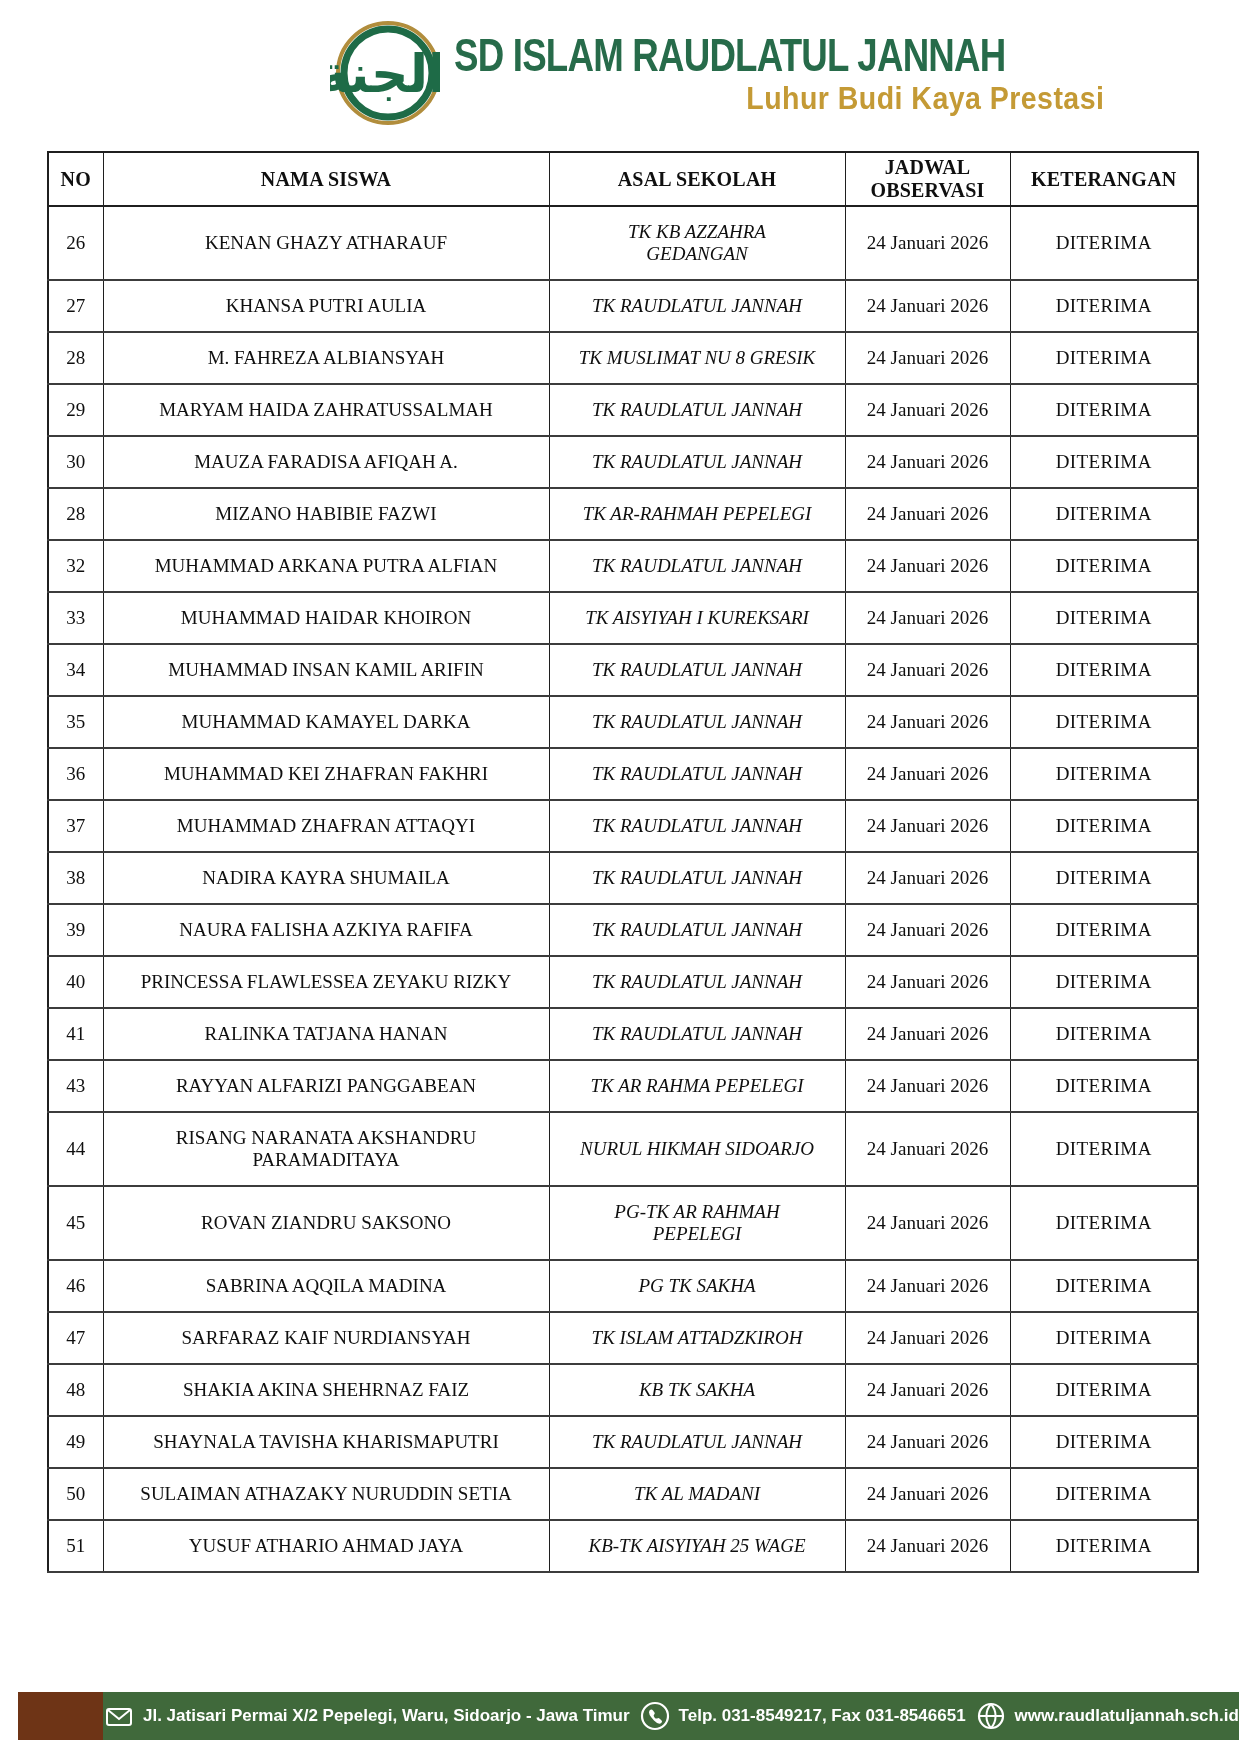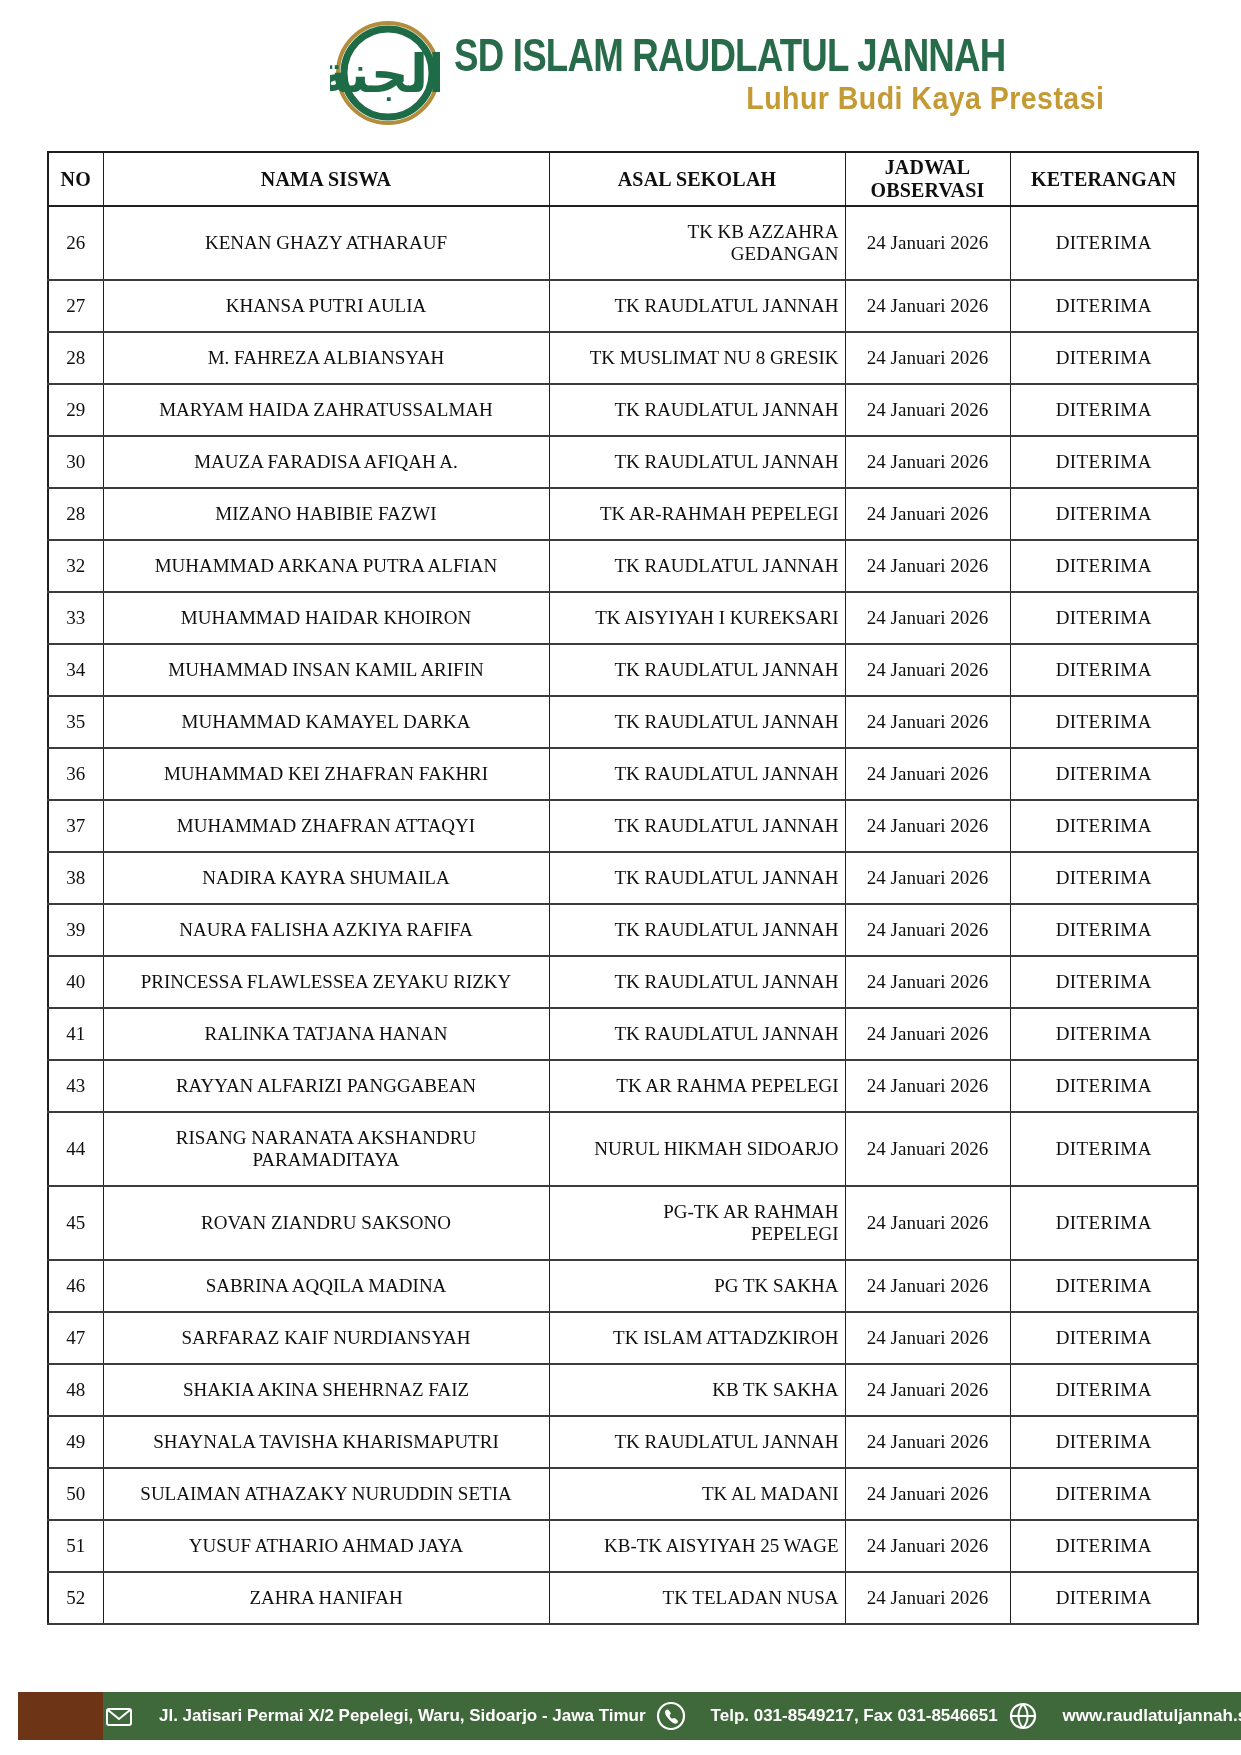--- a/index.html
+++ b/index.html
@@ -51,34 +51,34 @@
   }
   table.admission td{
     border-top:2px solid var(--border-row);
     border-bottom:2px solid var(--border-row);
     font-size:19px;vertical-align:middle;padding:3px 6px;
   }
   tr.row-normal td{height:52px;}
   tr.row-tall td{height:74px;}
   td.cell-no{text-align:center;}
   td.cell-nama{text-align:center;padding-left:14px;white-space:pre-line;}
-  td.cell-asal{text-align:right;padding-left:12px;white-space:pre-line;}
+  td.cell-asal{text-align:center;padding-left:12px;white-space:pre-line;font-style:italic;}
   td.cell-jadwal{text-align:center;}
   td.cell-ket{text-align:center;letter-spacing:0.4px;}
 
   
   .footer-bar{position:absolute;top:1692px;left:18px;right:9px;height:48px;display:flex;}
   .footer-brown{width:85px;height:100%;background:var(--footer-brown);flex:0 0 auto;}
   .footer-green{
     flex:1;height:100%;background:var(--footer-green);
     display:flex;align-items:center;justify-content:center;gap:9px;
     color:#fff;font-family:"Liberation Sans", sans-serif;font-weight:bold;font-size:17px;
     white-space:nowrap;
   }
-  .footer-item{display:flex;align-items:center;gap:24px;}
+  .footer-item{display:flex;align-items:center;gap:8px;}
   .footer-icon{width:32px;height:32px;flex:0 0 auto;}
 </style>
 </head>
 <body>
 
 <div class="letterhead">
   <svg class="logo" viewBox="0 0 110 110">
     <circle cx="58" cy="55" r="50" fill="none" stroke="#b18d3c" stroke-width="4"></circle>
     <circle cx="58" cy="55" r="44" fill="#ffffff" stroke="#1e6b47" stroke-width="7"></circle>
     <text x="52" y="74" text-anchor="middle" font-family="DejaVu Sans, sans-serif" font-size="52" font-weight="bold" fill="#1e6b47">الجنة</text>
@@ -275,27 +275,20 @@
         <td class="cell-no">50</td>
         <td class="cell-nama">SULAIMAN ATHAZAKY NURUDDIN SETIA</td>
         <td class="cell-asal">TK AL MADANI</td>
         <td class="cell-jadwal">24 Januari 2026</td>
         <td class="cell-ket">DITERIMA</td>
       </tr>
       <tr class="row-normal">
         <td class="cell-no">51</td>
         <td class="cell-nama">YUSUF ATHARIO AHMAD JAYA</td>
         <td class="cell-asal">KB-TK AISYIYAH 25 WAGE</td>
-        <td class="cell-jadwal">24 Januari 2026</td>
-        <td class="cell-ket">DITERIMA</td>
-      </tr>
-      <tr class="row-normal">
-        <td class="cell-no">52</td>
-        <td class="cell-nama">ZAHRA HANIFAH</td>
-        <td class="cell-asal">TK TELADAN NUSA</td>
         <td class="cell-jadwal">24 Januari 2026</td>
         <td class="cell-ket">DITERIMA</td>
       </tr>
     </tbody>
 </table>
 
 <div class="footer-bar">
   <div class="footer-brown"></div>
   <div class="footer-green">
     <span class="footer-item">

